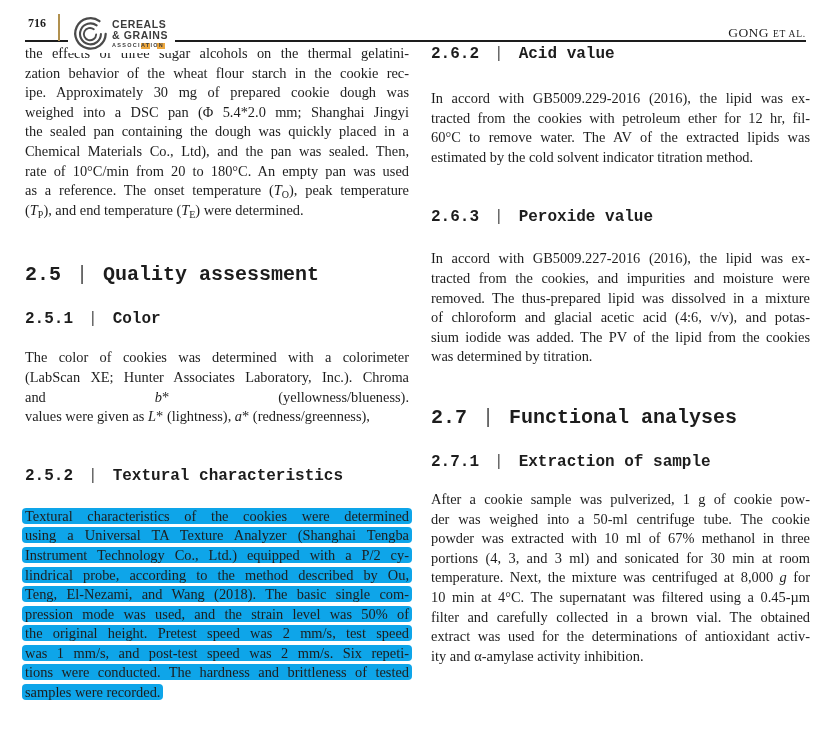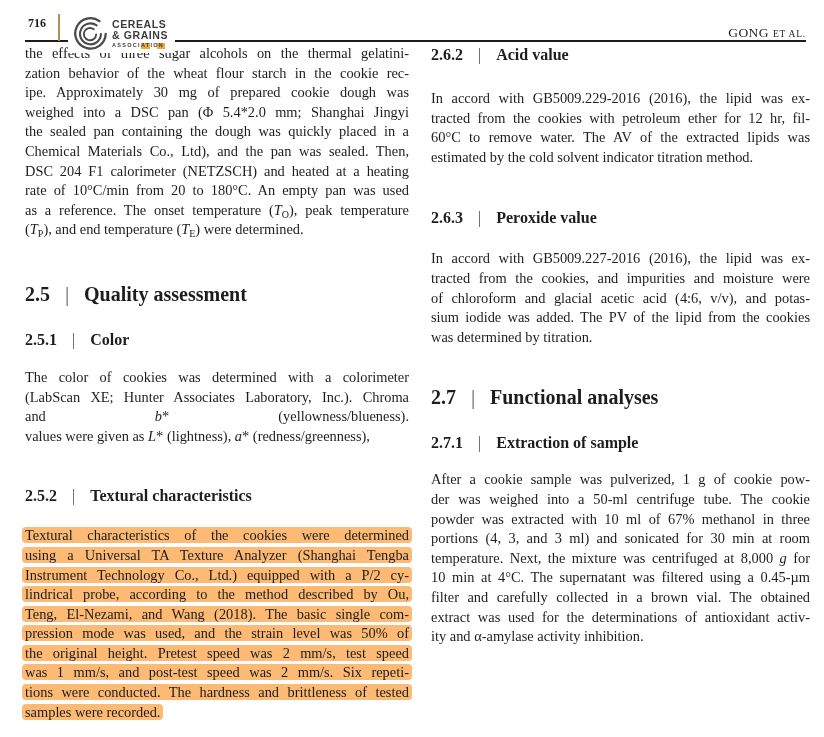--- a/index.html
+++ b/index.html
@@ -30,23 +30,23 @@
   
   .col { position:absolute; top:44px; }
   .col-left  { left:25px;  width:384px; }
   .col-right { left:431px; width:379px; }
 
   .para { font-size:14.4px; }
   .line { line-height:19.6px; text-align:justify; text-align-last:justify; white-space:nowrap; }
   .line:last-child { text-align-last:left; }
   .line-inner { border-radius:4px; }
 
-  .hl .line-inner { background:#fdba74; padding:0 3px; margin:0 -3px; }
+  .hl .line-inner { background:#0ea5e9; padding:0 3px; margin:0 -3px; }
 
-  h2,h3 { font-weight:bold; line-height:21px; }
+  h2,h3 { font-weight:bold; line-height:21px;font-family:Liberation Mono, monospace; }
   .h-major { font-size:20px; }
   .h-minor { font-size:16px; }
   .h-num  { margin-right:15px; }
   .h-pipe { font-weight:normal; margin-right:15px; transform:scaleX(.8); display:inline-block; }
 
   
   .m-quality   { margin-top:44px; }
   .m-color-h   { margin-top:24px; }
   .m-color-p   { margin-top:18px; }
   .m-texture-h { margin-top:39px; }
@@ -90,21 +90,20 @@
   </span>
 
   <section class="col col-left">
     <div class="para">
         <div class="line"><span class="line-inner">the effects of three sugar alcohols on the thermal gelatini-</span></div>
         <div class="line"><span class="line-inner">zation behavior of the wheat flour starch in the cookie rec-</span></div>
         <div class="line"><span class="line-inner">ipe. Approximately 30 mg of prepared cookie dough was</span></div>
         <div class="line"><span class="line-inner">weighed into a DSC pan (Φ 5.4*2.0 mm; Shanghai Jingyi</span></div>
         <div class="line"><span class="line-inner">the sealed pan containing the dough was quickly placed in a</span></div>
         <div class="line"><span class="line-inner">Chemical Materials Co., Ltd), and the pan was sealed. Then,</span></div>
-        <div class="line"><span class="line-inner">DSC 204 F1 calorimeter (NETZSCH) and heated at a heating</span></div>
         <div class="line"><span class="line-inner">rate of 10°C/min from 20 to 180°C. An empty pan was used</span></div>
         <div class="line"><span class="line-inner">as a reference. The onset temperature (<i>T</i><sub>O</sub>), peak temperature</span></div>
         <div class="line"><span class="line-inner">(<i>T</i><sub>P</sub>), and end temperature (<i>T</i><sub>E</sub>) were determined.</span></div>
       </div>
 
     <h2 class="h-major m-quality">
       <span class="h-num">2.5</span><span class="h-pipe">|</span><span class="h-title">Quality assessment</span>
     </h2>
 
     <h3 class="h-minor m-color-h">
@@ -148,20 +147,21 @@
         <div class="line"><span class="line-inner">estimated by the cold solvent indicator titration method.</span></div>
       </div>
 
     <h3 class="h-minor m-peroxide-h">
       <span class="h-num">2.6.3</span><span class="h-pipe">|</span><span class="h-title">Peroxide value</span>
     </h3>
 
     <div class="para m-peroxide-p">
         <div class="line"><span class="line-inner">In accord with GB5009.227-2016 (2016), the lipid was ex-</span></div>
         <div class="line"><span class="line-inner">tracted from the cookies, and impurities and moisture were</span></div>
+        <div class="line"><span class="line-inner">removed. The thus-prepared lipid was dissolved in a mixture</span></div>
         <div class="line"><span class="line-inner">of chloroform and glacial acetic acid (4:6, v/v), and potas-</span></div>
         <div class="line"><span class="line-inner">sium iodide was added. The PV of the lipid from the cookies</span></div>
         <div class="line"><span class="line-inner">was determined by titration.</span></div>
       </div>
 
     <h2 class="h-major m-functional">
       <span class="h-num">2.7</span><span class="h-pipe">|</span><span class="h-title">Functional analyses</span>
     </h2>
 
     <h3 class="h-minor m-extract-h">

